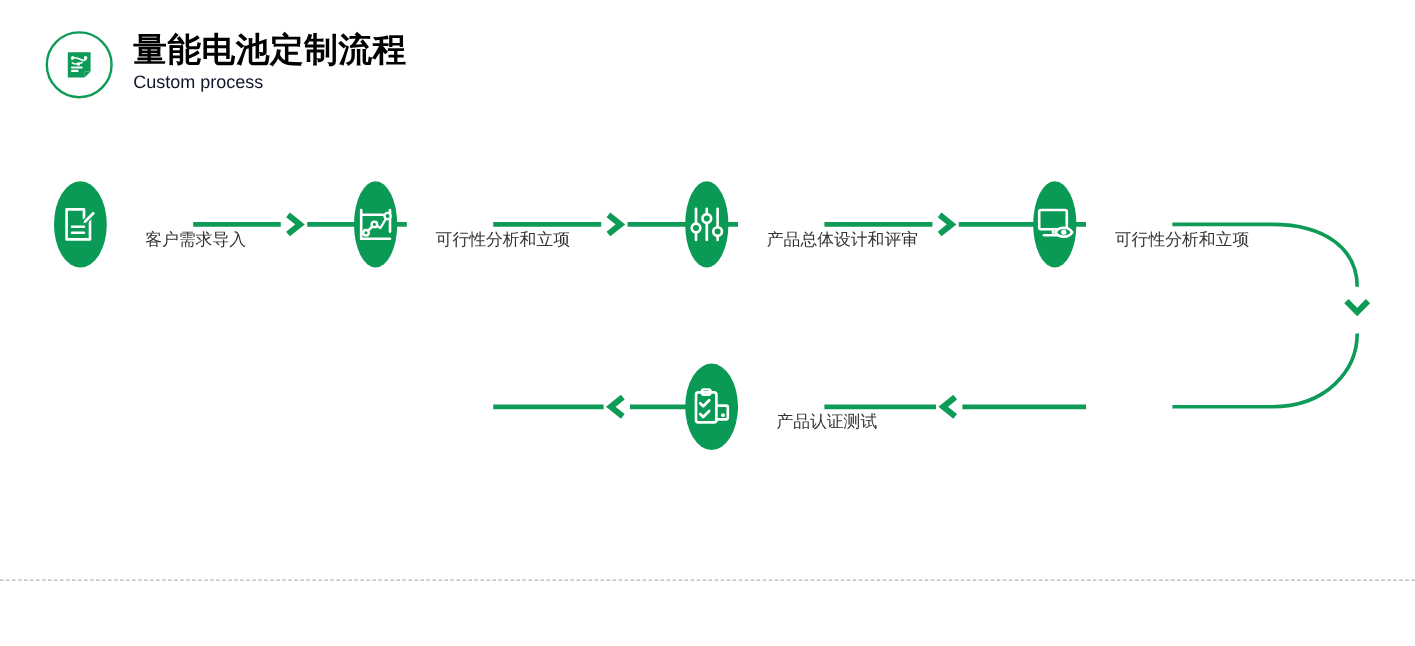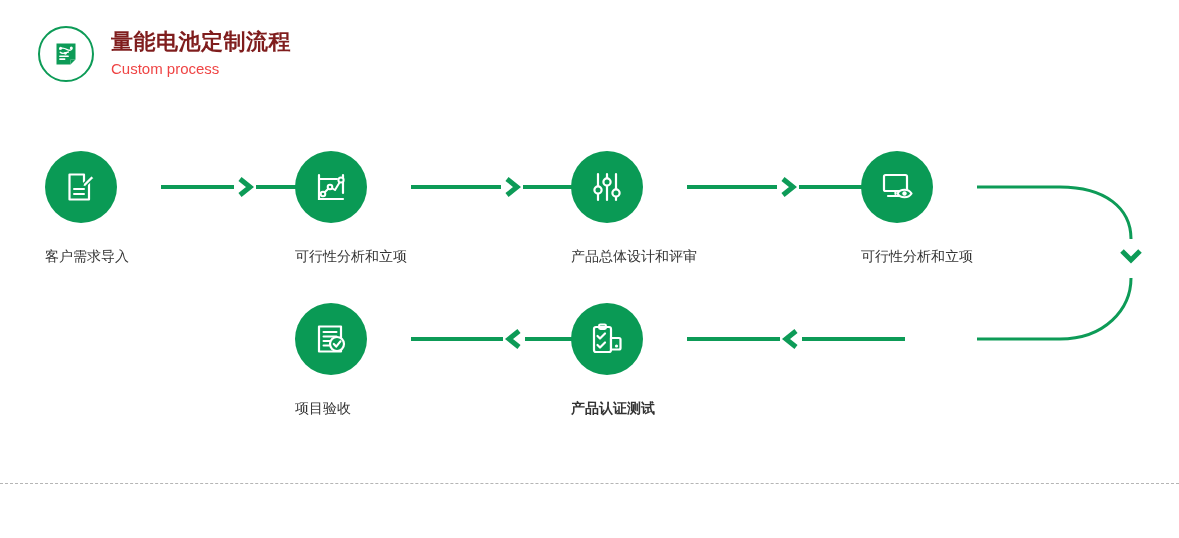--- a/index.html
+++ b/index.html
@@ -35,29 +35,29 @@
     justify-content: center;
     flex: 0 0 auto;
   }
   #header-text {
     margin-left: 17px;
     display: flex;
     flex-direction: column;
     justify-content: center;
   }
   #header-title {
-    color: #7f1d1d;
-    font-size: 22px;
+    color: #000000;
+    font-size: 28px;
     font-weight: bold;
     line-height: 26px;
     letter-spacing: 0.5px;
     white-space: nowrap;
   }
   #header-subtitle {
-    color: #ef4444;
+    color: #0f172a;
     font-size: 15px;
     line-height: 21px;
     margin-top: 3px;
     white-space: nowrap;
   }
 
   
   #flow {
     position: absolute;
     left: 0;
@@ -71,22 +71,23 @@
     top: 0;
     width: 1179px;
     height: 538px;
     pointer-events: none;
   }
 
   .node {
     position: absolute;
     width: 160px;
     display: flex;
-    flex-direction: column;
-    align-items: flex-start;
+    flex-direction: row;
+    align-items: center;
+    gap: 32px;
   }
   .node-circle {
     width: 72px;
     height: 72px;
     border-radius: 50%;
     background: #0a9a55;
     display: flex;
     align-items: center;
     justify-content: center;
     position: relative;
@@ -101,21 +102,21 @@
     line-height: 18px;
   }
 
   
   #node-1 { left: 45px;  top: 151px; }
   #node-2 { left: 295px; top: 151px; }
   #node-3 { left: 571px; top: 151px; }
   #node-4 { left: 861px; top: 151px; }
 
   #node-5 { left: 861px; top: 303px; }
-  #node-6 { left: 571px; top: 303px; font-weight: bold; }
+  #node-6 { left: 571px; top: 303px; }
   #node-7 { left: 295px; top: 303px; }
 
   
   #bottom-divider {
     position: absolute;
     left: 0;
     top: 483px;
     width: 1179px;
     height: 0;
     border-top: 1px dashed #b5b5b5;
@@ -257,32 +258,16 @@
           <polyline points="8.5,15 11,17.5 16,12.5"></polyline>
           <polyline points="8.5,24 11,26.5 16,21.5"></polyline>
         </g>
         <path d="M22 17 H30 C31 17 31.5 17.6 31.5 18.5 V27 C31.5 27.9 31 28.5 30 28.5 H22 Z" fill="#0a9a55" stroke="#ffffff" stroke-width="2.2" stroke-linejoin="round"></path>
         <circle cx="27.5" cy="25" r="1.6" fill="#ffffff"></circle>
       </svg>
     </div>
     <div class="node-label">产品认证测试</div>
   </div>
 
-  <div class="node" id="node-7">
-    <div class="node-circle">
-      <svg width="36" height="36" viewBox="0 0 36 36" aria-hidden="true">
-        <path d="M6 5.5 H28 V30.5 H6 Z" fill="none" stroke="#ffffff" stroke-width="2.2" stroke-linejoin="round"></path>
-        <g stroke="#ffffff" stroke-width="2" stroke-linecap="round">
-          <line x1="10.5" y1="11" x2="23.5" y2="11"></line>
-          <line x1="10.5" y1="15.5" x2="23.5" y2="15.5"></line>
-          <line x1="10.5" y1="20" x2="20" y2="20"></line>
-          <line x1="10.5" y1="24.5" x2="16" y2="24.5"></line>
-        </g>
-        <circle cx="24" cy="23" r="7" fill="#0a9a55" stroke="#ffffff" stroke-width="2.2"></circle>
-        <polyline points="20.8,23 23.2,25.6 27.4,20.4" fill="none" stroke="#ffffff" stroke-width="2.2" stroke-linecap="round" stroke-linejoin="round"></polyline>
-      </svg>
-    </div>
-    <div class="node-label">项目验收</div>
-  </div>
 
 </div>
 
 <div id="bottom-divider"></div>
 
 </body></html>

